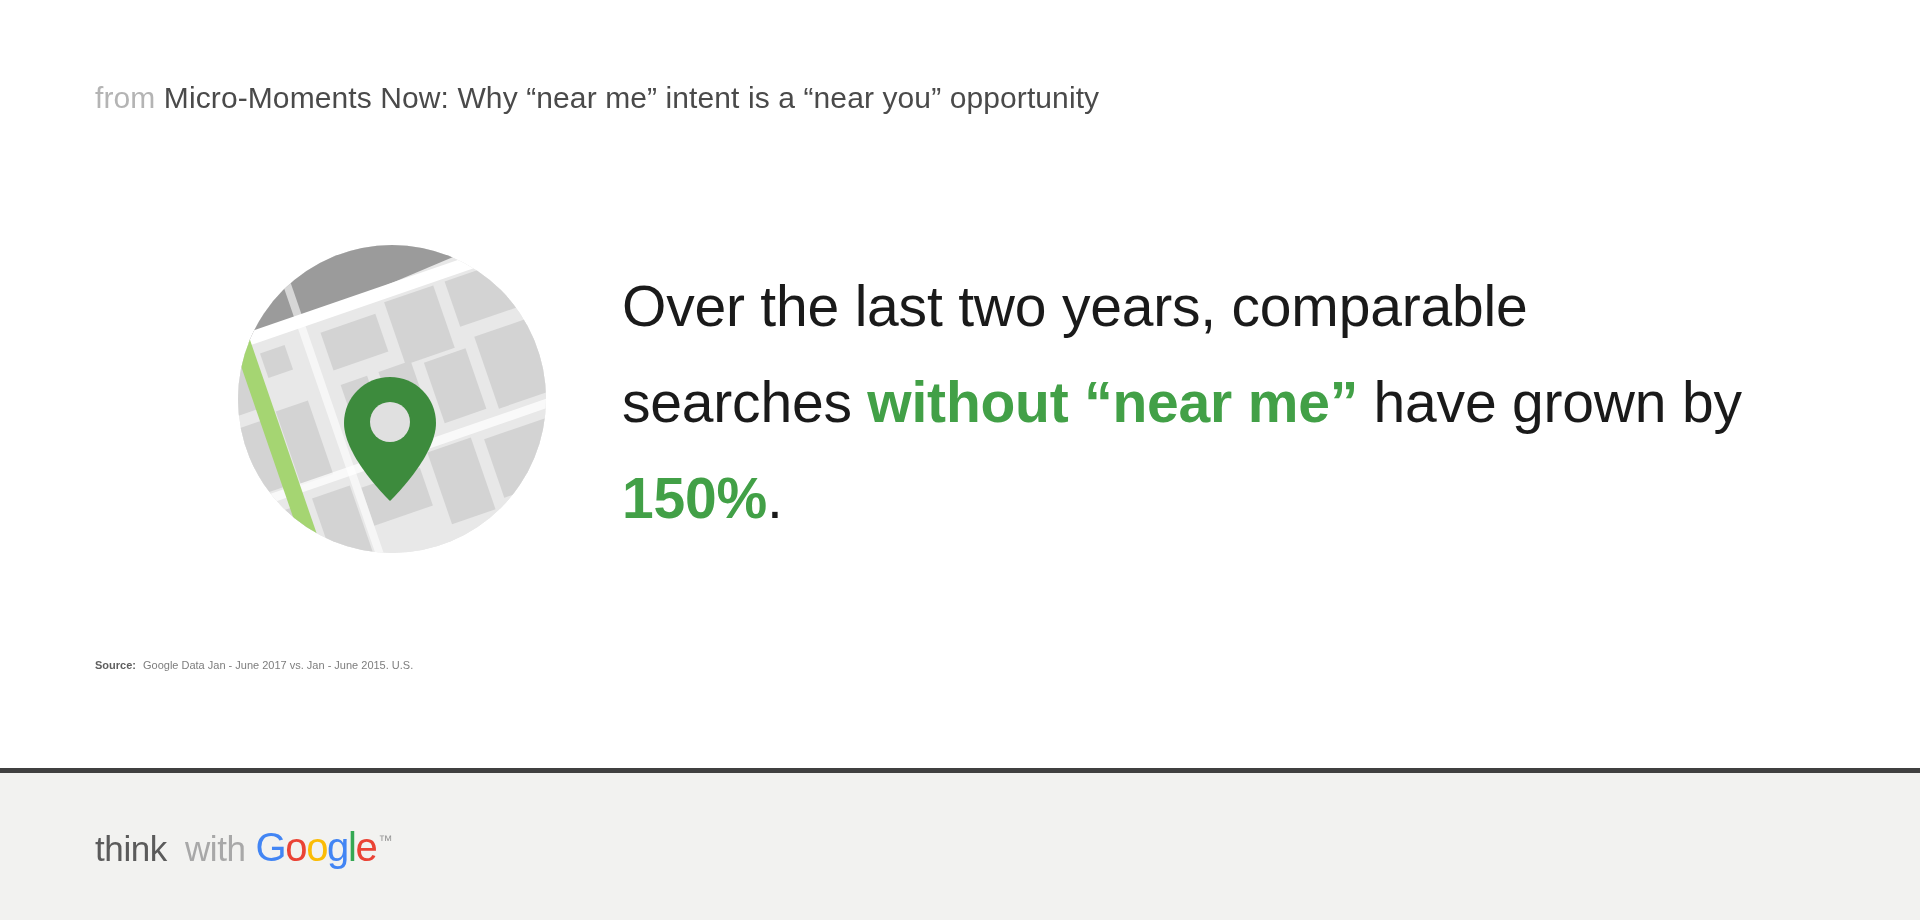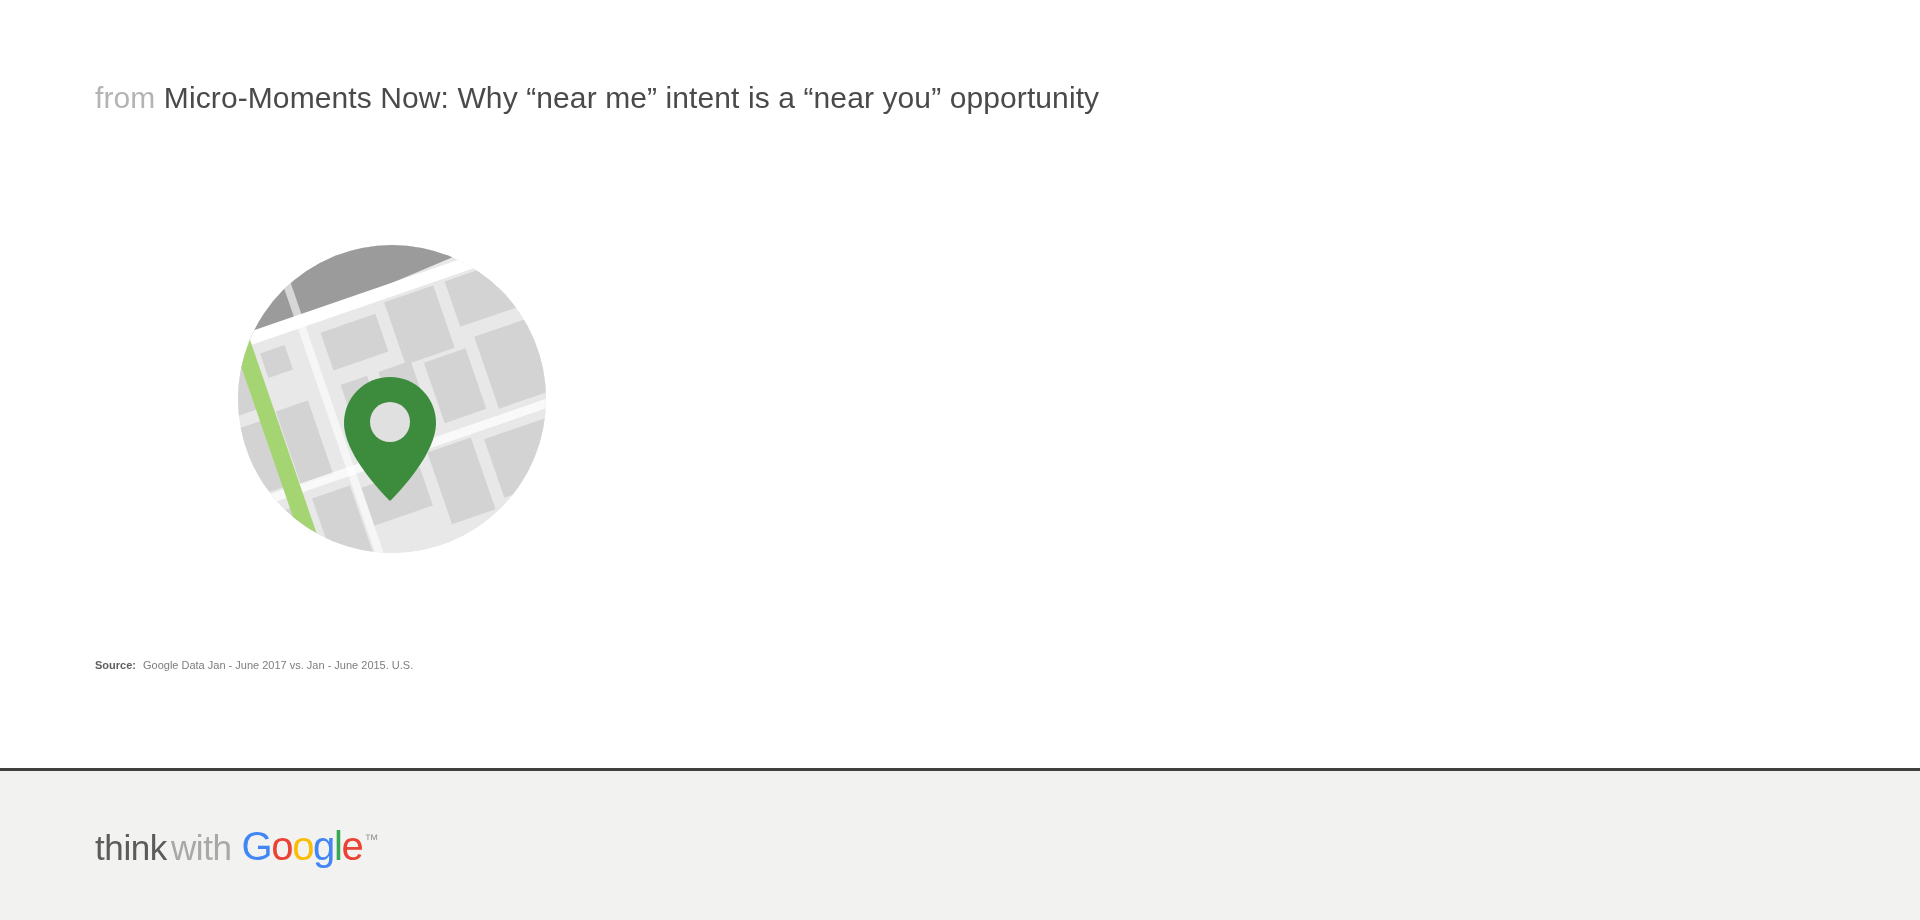--- a/index.html
+++ b/index.html
@@ -99,21 +99,21 @@
   }
 
   
   .footer {
     position: absolute;
     left: 0;
     bottom: 0;
     width: 1920px;
     height: 152px;
     background: #f2f2f0;
-    border-top: 3px solid #404040;
+    border-top: 5px solid #404040;
     box-sizing: border-box;
   }
   .footer-inner {
     position: relative;
     width: 100%;
     height: 100%;
   }
   .brand {
     position: absolute;
     left: 95px;
@@ -125,21 +125,21 @@
     letter-spacing: -0.4px;
     white-space: nowrap;
   }
   .brand .b-think {
     color: #5b5b5b;
     font-weight: 400;
   }
   .brand .b-with {
     color: #a8a8a8;
     font-weight: 400;
-    margin-left: 4px;
+    margin-left: 18px;
   }
   .brand .b-google {
     margin-left: 10px;
     font-weight: 400;
     letter-spacing: -1.4px;
     font-size: 40px;
     text-align: right;
   }
   .g-b { color: #4285f4; }
   .g-r { color: #ea4335; }
@@ -212,20 +212,23 @@
         </g>
 
         <g transform="translate(152 132)">
           <path d="M0,0 C-25.5,0 -46,20.5 -46,46 C-46,80 0,124 0,124 C0,124 46,80 46,46 C46,20.5 25.5,0 0,0 Z" fill="#3d8b3d"></path>
           <circle cx="0" cy="45" r="20" fill="#e0e0e0"></circle>
         </g>
       </svg>
     </div>
   </div>
 
+  <div class="statement">
+    <span>Over the last two years, comparable searches </span><span class="hl">without “near me”</span><span> have grown by </span><span class="hl">150%</span><span>.</span>
+  </div>
 
   <div class="source">
     <span class="src-label">Source:</span><span class="src-text">Google Data Jan - June 2017 vs. Jan - June 2015. U.S.</span>
   </div>
 
   <div class="footer">
     <div class="footer-inner">
       <div class="brand">
         <span class="b-think">think</span>
         <span class="b-with">with</span>

